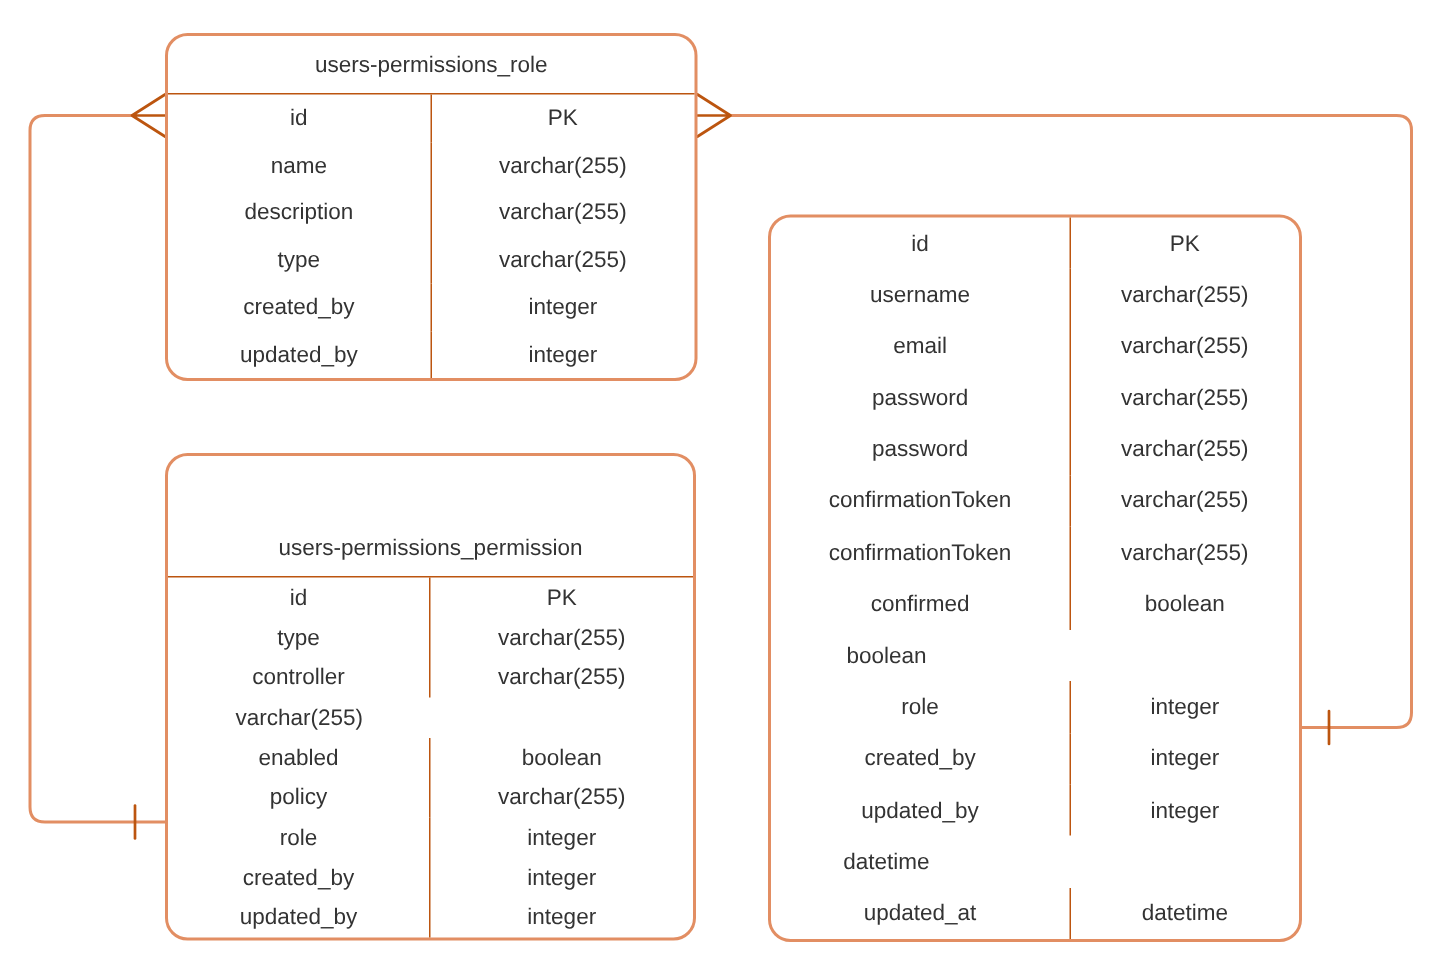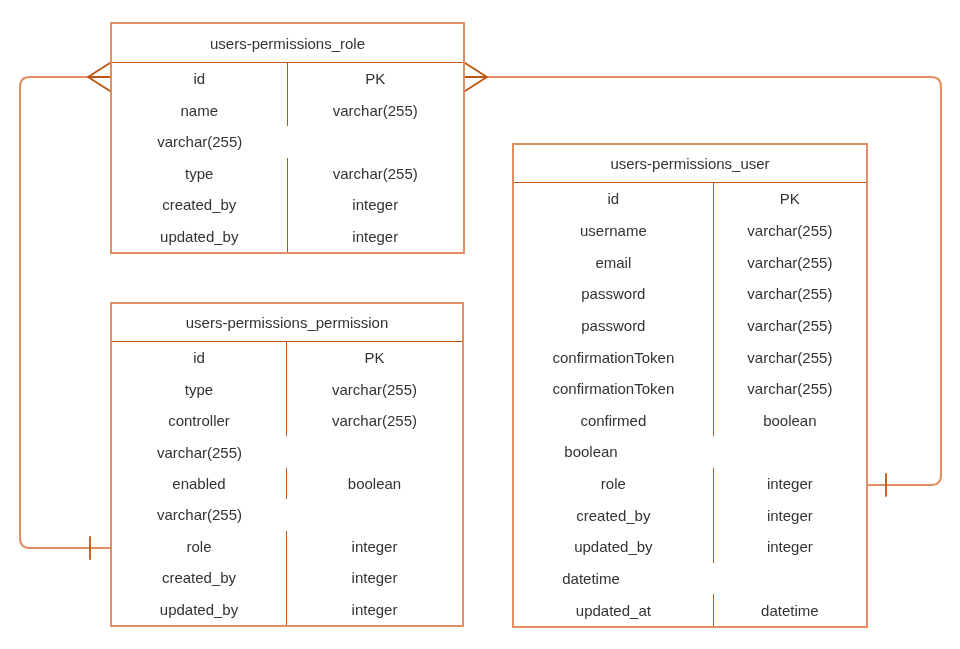--- a/index.html
+++ b/index.html
@@ -37,21 +37,21 @@
     stroke-width: 1.8;
     stroke-linecap: round;
     stroke-linejoin: round;
   }
   .entity {
     position: absolute;
     display: flex;
     flex-direction: column;
     background: var(--bg);
     border: 2px solid var(--stroke-light);
-    border-radius: 0;
+    border-radius: 15px;
     font-size: 15px;
   }
   .entity-title {
     display: flex;
     align-items: center;
     justify-content: center;
     border-bottom: 1px solid var(--stroke-dark);
     flex: 0 0 auto;
   }
   .entity-rows {
@@ -68,21 +68,21 @@
     align-items: center;
     justify-content: center;
     white-space: nowrap;
     overflow: hidden;
   }
   .cell-name { border-right: 1px solid var(--stroke-dark); }
   #table-role   { left: 110px; top: 22px;  width: 355px; height: 232px; }
   #table-role .entity-title { height: 39px; }
   #table-role .cell-name, #table-role .cell-type { width: 50%; }
   #table-permission { left: 110px; top: 302px; width: 354px; height: 325px; }
-  #table-permission .entity-title { height: 38px; }
+  #table-permission .entity-title { height: 38px; margin-top: 43px; }
   #table-permission .cell-name, #table-permission .cell-type { width: 50%; }
   #table-user   { left: 512px; top: 143px; width: 356px; height: 485px; }
   #table-user .entity-title { height: 38px; }
   #table-user .cell-name { width: 202px; }
   #table-user .cell-type { width: 154px; }
 </style>
 </head>
 <body>
 
 <div class="canvas">
@@ -103,20 +103,21 @@
     <div class="entity-rows">
         <div class="entity-row">
           <div class="cell cell-name">id</div>
           <div class="cell cell-type">PK</div>
         </div>
         <div class="entity-row">
           <div class="cell cell-name">name</div>
           <div class="cell cell-type">varchar(255)</div>
         </div>
         <div class="entity-row">
+          <div class="cell cell-name">description</div>
           <div class="cell cell-type">varchar(255)</div>
         </div>
         <div class="entity-row">
           <div class="cell cell-name">type</div>
           <div class="cell cell-type">varchar(255)</div>
         </div>
         <div class="entity-row">
           <div class="cell cell-name">created_by</div>
           <div class="cell cell-type">integer</div>
         </div>
@@ -143,39 +144,39 @@
           <div class="cell cell-type">varchar(255)</div>
         </div>
         <div class="entity-row">
           <div class="cell cell-type">varchar(255)</div>
         </div>
         <div class="entity-row">
           <div class="cell cell-name">enabled</div>
           <div class="cell cell-type">boolean</div>
         </div>
         <div class="entity-row">
+          <div class="cell cell-name">policy</div>
           <div class="cell cell-type">varchar(255)</div>
         </div>
         <div class="entity-row">
           <div class="cell cell-name">role</div>
           <div class="cell cell-type">integer</div>
         </div>
         <div class="entity-row">
           <div class="cell cell-name">created_by</div>
           <div class="cell cell-type">integer</div>
         </div>
         <div class="entity-row">
           <div class="cell cell-name">updated_by</div>
           <div class="cell cell-type">integer</div>
         </div>
       </div>
   </div>
 
   <div class="entity" id="table-user">
-    <div class="entity-title">users-permissions_user</div>
     <div class="entity-rows">
         <div class="entity-row">
           <div class="cell cell-name">id</div>
           <div class="cell cell-type">PK</div>
         </div>
         <div class="entity-row">
           <div class="cell cell-name">username</div>
           <div class="cell cell-type">varchar(255)</div>
         </div>
         <div class="entity-row">

